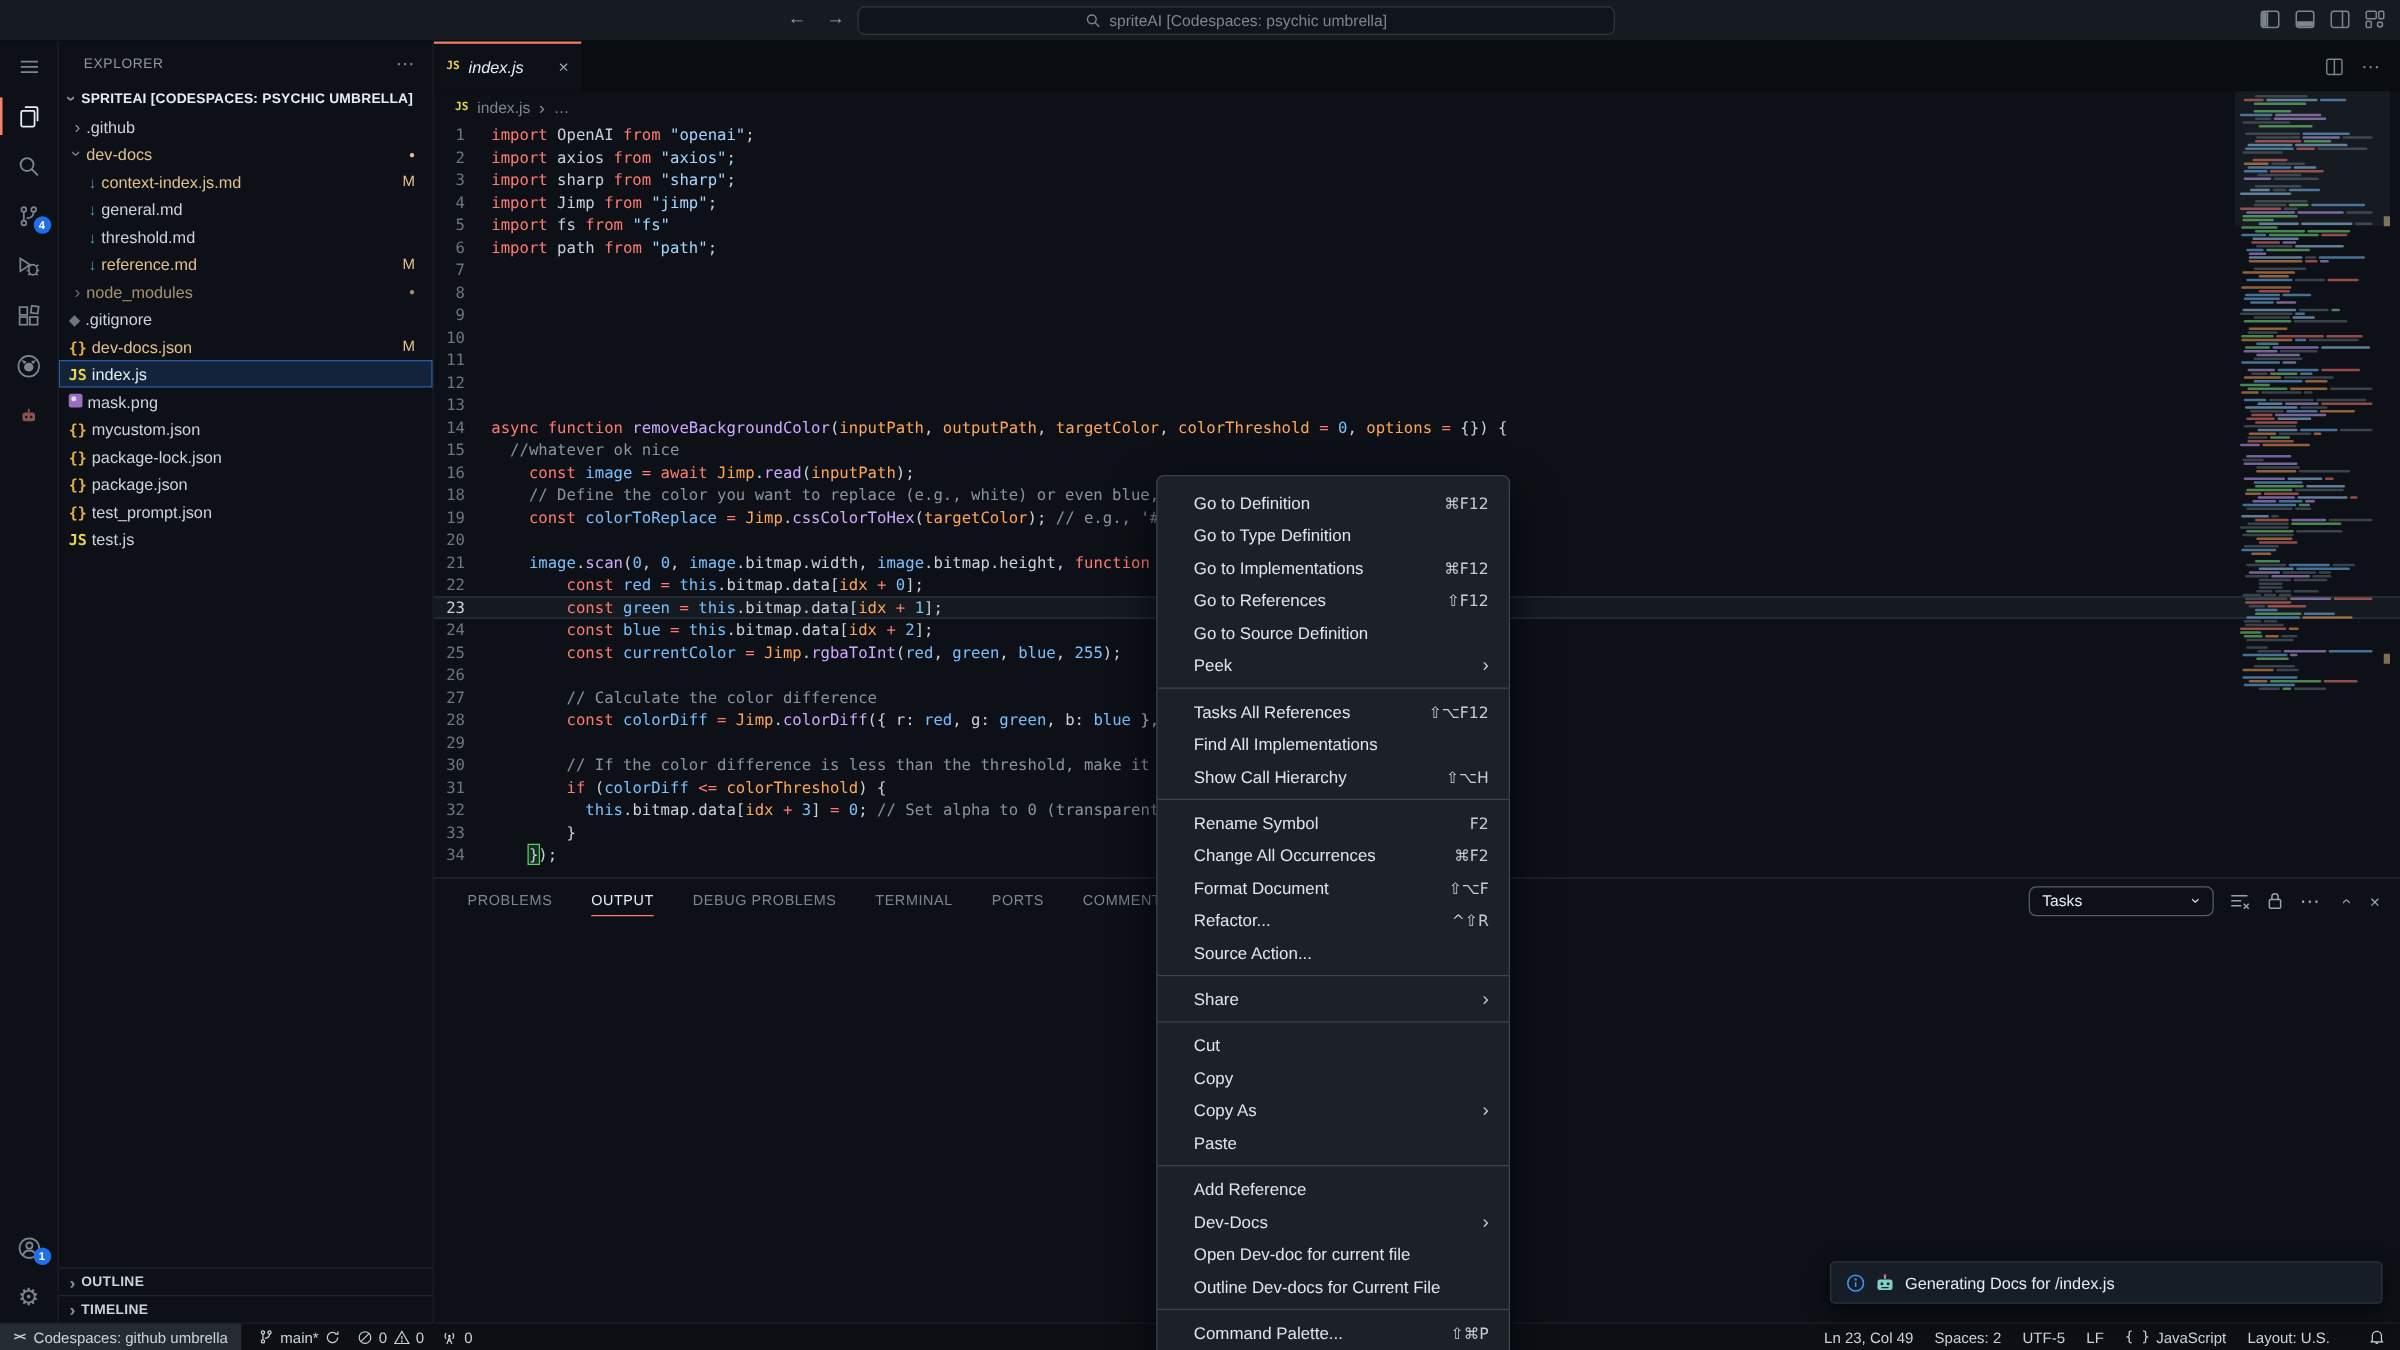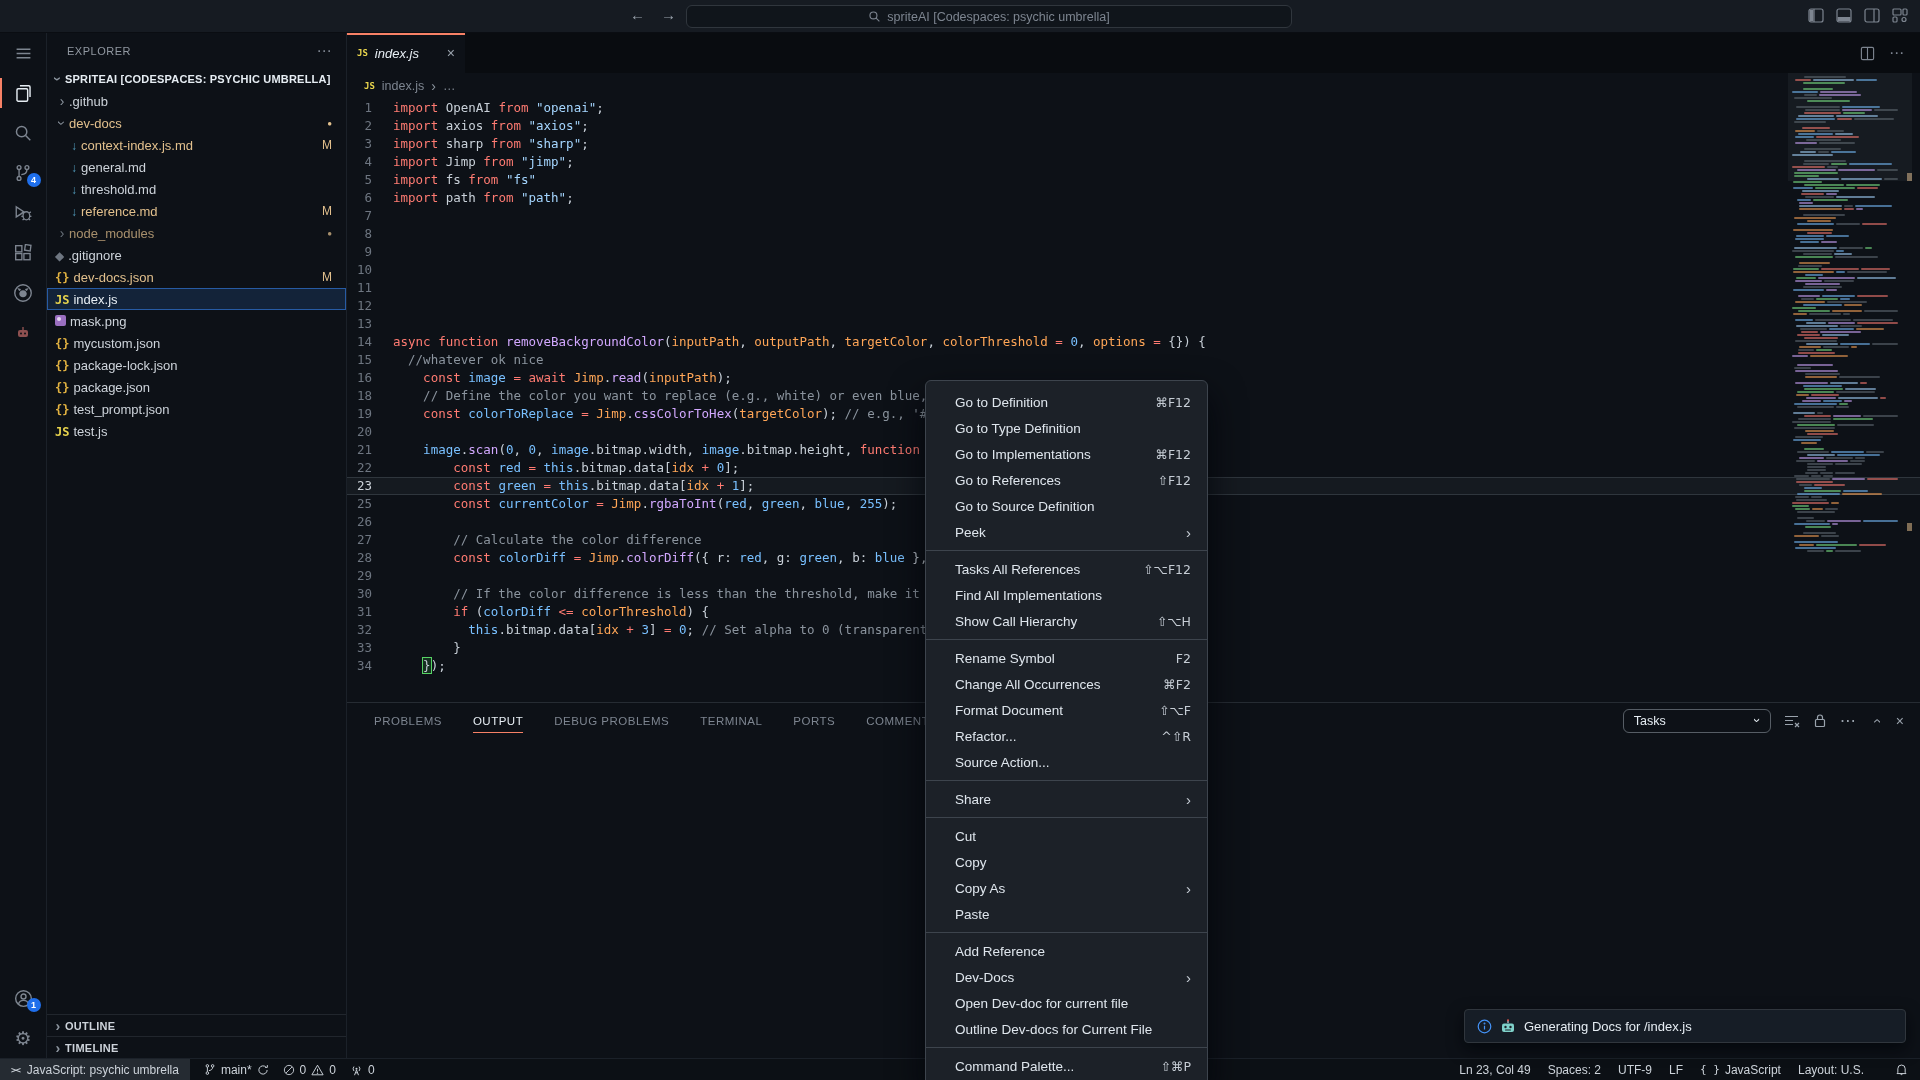--- a/index.html
+++ b/index.html
@@ -384,20 +384,21 @@
         <div class="code-row"><span class="ln">13</span><span></span></div>
         <div class="code-row"><span class="ln">14</span><span><span class="tk-k">async </span><span class="tk-k">function </span><span class="tk-f">removeBackgroundColor</span><span class="tk-p">(</span><span class="tk-c">inputPath</span><span class="tk-p">, </span><span class="tk-c">outputPath</span><span class="tk-p">, </span><span class="tk-c">targetColor</span><span class="tk-p">, </span><span class="tk-c">colorThreshold</span><span class="tk-o"> = </span><span class="tk-n">0</span><span class="tk-p">, </span><span class="tk-c">options</span><span class="tk-o"> = </span><span class="tk-p">{}) {</span></span></div>
         <div class="code-row"><span class="ln">15</span><span><span class="tk-p">  </span><span class="tk-cm">//whatever ok nice</span></span></div>
         <div class="code-row"><span class="ln">16</span><span><span class="tk-p">    </span><span class="tk-k">const </span><span class="tk-v">image</span><span class="tk-o"> = </span><span class="tk-k">await </span><span class="tk-c">Jimp</span><span class="tk-p">.</span><span class="tk-f">read</span><span class="tk-p">(</span><span class="tk-c">inputPath</span><span class="tk-p">);</span></span></div>
         <div class="code-row"><span class="ln">18</span><span><span class="tk-p">    </span><span class="tk-cm">// Define the color you want to replace (e.g., white) or even blue,</span></span></div>
         <div class="code-row"><span class="ln">19</span><span><span class="tk-p">    </span><span class="tk-k">const </span><span class="tk-v">colorToReplace</span><span class="tk-o"> = </span><span class="tk-c">Jimp</span><span class="tk-p">.</span><span class="tk-f">cssColorToHex</span><span class="tk-p">(</span><span class="tk-c">targetColor</span><span class="tk-p">); </span><span class="tk-cm">// e.g., '#FFFFFF'</span></span></div>
         <div class="code-row"><span class="ln">20</span><span></span></div>
         <div class="code-row"><span class="ln">21</span><span><span class="tk-p">    </span><span class="tk-v">image</span><span class="tk-p">.</span><span class="tk-f">scan</span><span class="tk-p">(</span><span class="tk-n">0</span><span class="tk-p">, </span><span class="tk-n">0</span><span class="tk-p">, </span><span class="tk-v">image</span><span class="tk-p">.bitmap.width, </span><span class="tk-v">image</span><span class="tk-p">.bitmap.height, </span><span class="tk-k">function </span><span class="tk-p">(x, y, idx) {</span></span></div>
         <div class="code-row"><span class="ln">22</span><span><span class="tk-p">        </span><span class="tk-k">const </span><span class="tk-v">red</span><span class="tk-o"> = </span><span class="tk-v">this</span><span class="tk-p">.bitmap.data[</span><span class="tk-c">idx</span><span class="tk-o"> + </span><span class="tk-n">0</span><span class="tk-p">];</span></span></div>
         <div class="code-row cur"><span class="ln">23</span><span><span class="tk-p">        </span><span class="tk-k">const </span><span class="tk-v">green</span><span class="tk-o"> = </span><span class="tk-v">this</span><span class="tk-p">.bitmap.data[</span><span class="tk-c">idx</span><span class="tk-o"> + </span><span class="tk-n">1</span><span class="tk-p">];</span></span></div>
+        <div class="code-row"><span class="ln">24</span><span><span class="tk-p">        </span><span class="tk-k">const </span><span class="tk-v">blue</span><span class="tk-o"> = </span><span class="tk-v">this</span><span class="tk-p">.bitmap.data[</span><span class="tk-c">idx</span><span class="tk-o"> + </span><span class="tk-n">2</span><span class="tk-p">];</span></span></div>
         <div class="code-row"><span class="ln">25</span><span><span class="tk-p">        </span><span class="tk-k">const </span><span class="tk-v">currentColor</span><span class="tk-o"> = </span><span class="tk-c">Jimp</span><span class="tk-p">.</span><span class="tk-f">rgbaToInt</span><span class="tk-p">(</span><span class="tk-v">red</span><span class="tk-p">, </span><span class="tk-v">green</span><span class="tk-p">, </span><span class="tk-v">blue</span><span class="tk-p">, </span><span class="tk-n">255</span><span class="tk-p">);</span></span></div>
         <div class="code-row"><span class="ln">26</span><span></span></div>
         <div class="code-row"><span class="ln">27</span><span><span class="tk-p">        </span><span class="tk-cm">// Calculate the color difference</span></span></div>
         <div class="code-row"><span class="ln">28</span><span><span class="tk-p">        </span><span class="tk-k">const </span><span class="tk-v">colorDiff</span><span class="tk-o"> = </span><span class="tk-c">Jimp</span><span class="tk-p">.</span><span class="tk-f">colorDiff</span><span class="tk-p">({ r: </span><span class="tk-v">red</span><span class="tk-p">, g: </span><span class="tk-v">green</span><span class="tk-p">, b: </span><span class="tk-v">blue</span><span class="tk-p"> },</span></span></div>
         <div class="code-row"><span class="ln">29</span><span></span></div>
         <div class="code-row"><span class="ln">30</span><span><span class="tk-p">        </span><span class="tk-cm">// If the color difference is less than the threshold, make it</span></span></div>
         <div class="code-row"><span class="ln">31</span><span><span class="tk-p">        </span><span class="tk-k">if </span><span class="tk-p">(</span><span class="tk-v">colorDiff</span><span class="tk-o"> &lt;= </span><span class="tk-c">colorThreshold</span><span class="tk-p">) {</span></span></div>
         <div class="code-row"><span class="ln">32</span><span><span class="tk-p">          </span><span class="tk-v">this</span><span class="tk-p">.bitmap.data[</span><span class="tk-c">idx</span><span class="tk-o"> + </span><span class="tk-n">3</span><span class="tk-p">] </span><span class="tk-o">= </span><span class="tk-n">0</span><span class="tk-p">; </span><span class="tk-cm">// Set alpha to 0 (transparent)</span></span></div>
         <div class="code-row"><span class="ln">33</span><span><span class="tk-p">        }</span></span></div>
         <div class="code-row"><span class="ln">34</span><span><span class="tk-p">    </span><span class="tk-bm">}</span><span class="tk-p">);</span></span></div>
@@ -1117,21 +1118,21 @@
           <circle cx="10.5" cy="8" r="1.2" fill="#1c2128"></circle>
         <rect x="5" y="10.5" width="6" height="1.1" rx=".5" fill="#1c2128"></rect>
         </svg>
     </span>
     <span>Generating Docs for /index.js</span>
   </div>
 
   <div class="statusbar">
     <div class="sb-remote">
       <span class="ri">&gt;&lt;</span>
-      <span>JavaScript: psychic umbrella</span>
+      <span>Codespaces: github umbrella</span>
     </div>
     <div class="sb-item">
       <svg width="12" height="13" viewBox="0 0 16 16" stroke="#cdd3da" stroke-width="1.3" fill="none">
         <circle cx="4.5" cy="3.2" r="1.7"></circle>
           <circle cx="11.5" cy="3.2" r="1.7"></circle>
           <circle cx="4.5" cy="12.8" r="1.7"></circle>
         <path d="M4.5 4.9v6.2M11.5 4.9c0 3-2.5 4.4-5 4.6"></path>
         </svg>
       <span>main*</span>
       <svg width="12" height="12" viewBox="0 0 16 16" stroke="#cdd3da" stroke-width="1.3" fill="none">
@@ -1162,21 +1163,21 @@
     </div>
     <div class="sb-spacer"></div>
     <div class="sb-right" id="status-right">
         <div class="sb-item">
           <span>Ln 23, Col 49</span>
         </div>
         <div class="sb-item">
           <span>Spaces: 2</span>
         </div>
         <div class="sb-item">
-          <span>UTF-9</span>
+          <span>UTF-5</span>
         </div>
         <div class="sb-item">
           <span>LF</span>
         </div>
         <div class="sb-item">
           <span class="braces">{ }</span>
           <span>JavaScript</span>
         </div>
         <div class="sb-item">
           <span>Layout: U.S.</span>

